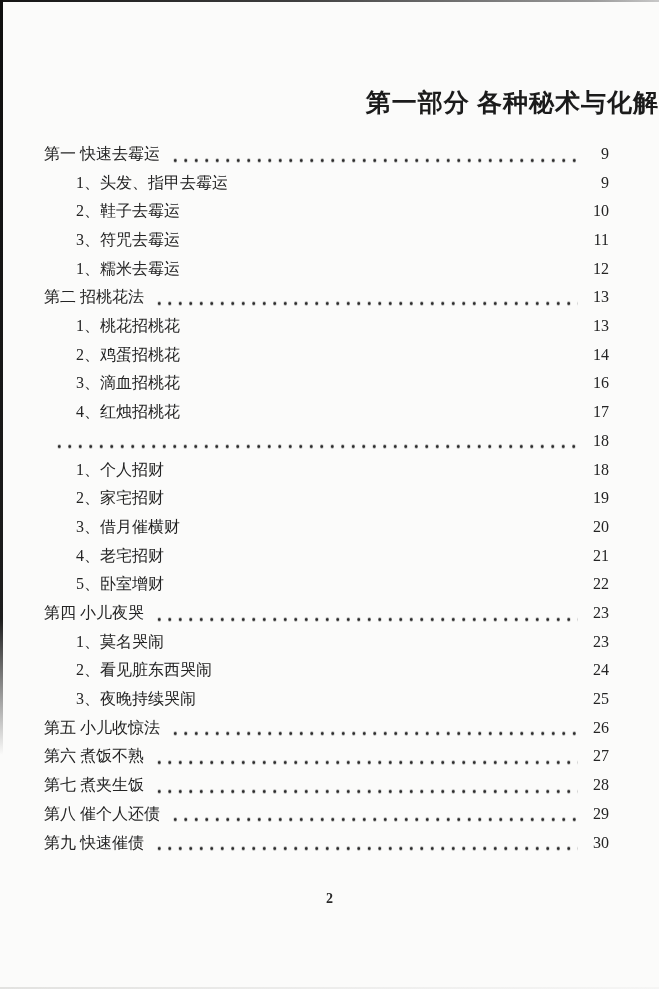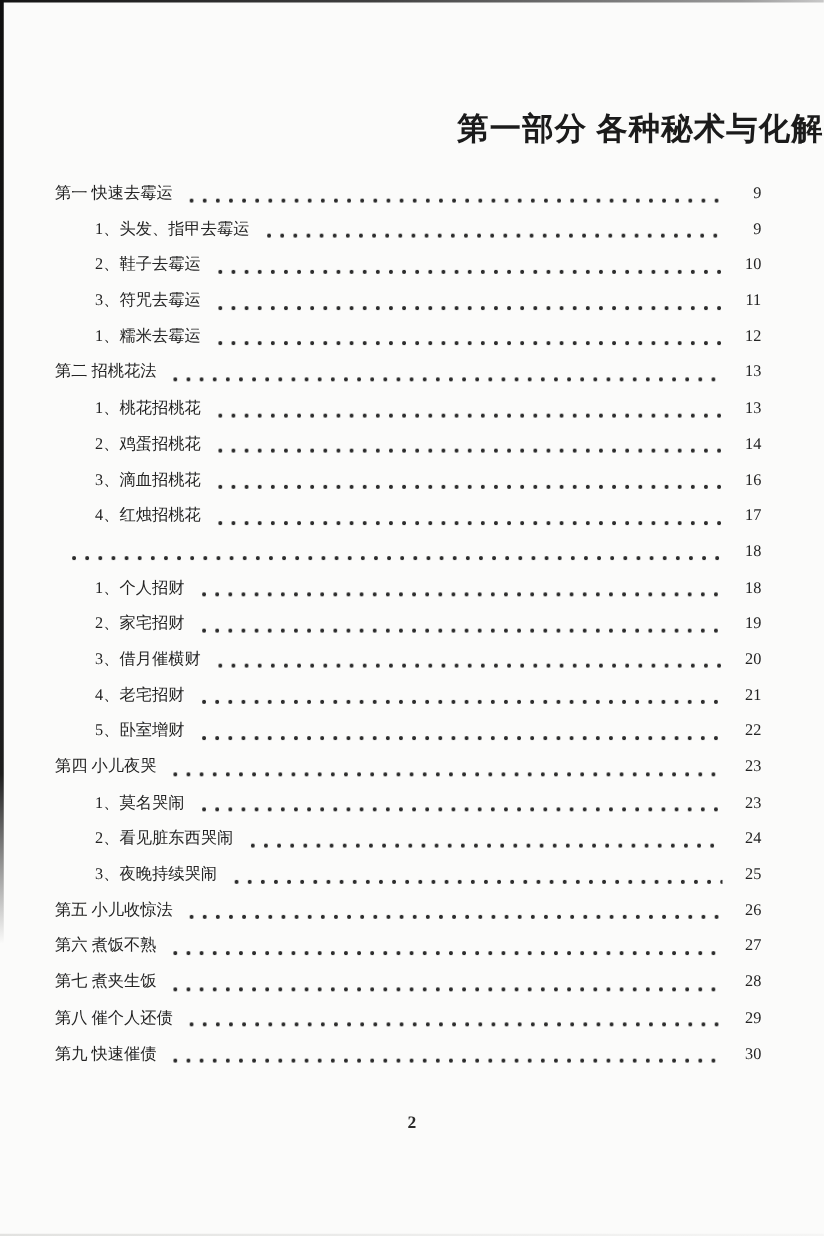--- a/index.html
+++ b/index.html
@@ -50,25 +50,26 @@
     position: absolute;
     top: 140px;
     left: 44px;
     right: 50px;
   }
   .row {
     display: flex;
     align-items: stretch;
     height: 28.7px;
     line-height: 28.7px;
-    font-size: 13px;
+    font-size: 16px;
     color: #242424;
   }
   .row.sub {
     padding-left: 32px;
+    align-items: flex-end;
   }
   .label {
     white-space: nowrap;
     flex: 0 0 auto;
   }
   .leader {
     flex: 1 1 auto;
     margin: 0 7px 0 8px;
     background-image: radial-gradient(circle, #2c2c2c 1.25px, rgba(0,0,0,0) 1.9px);
     background-size: 10.5px 10.5px;

